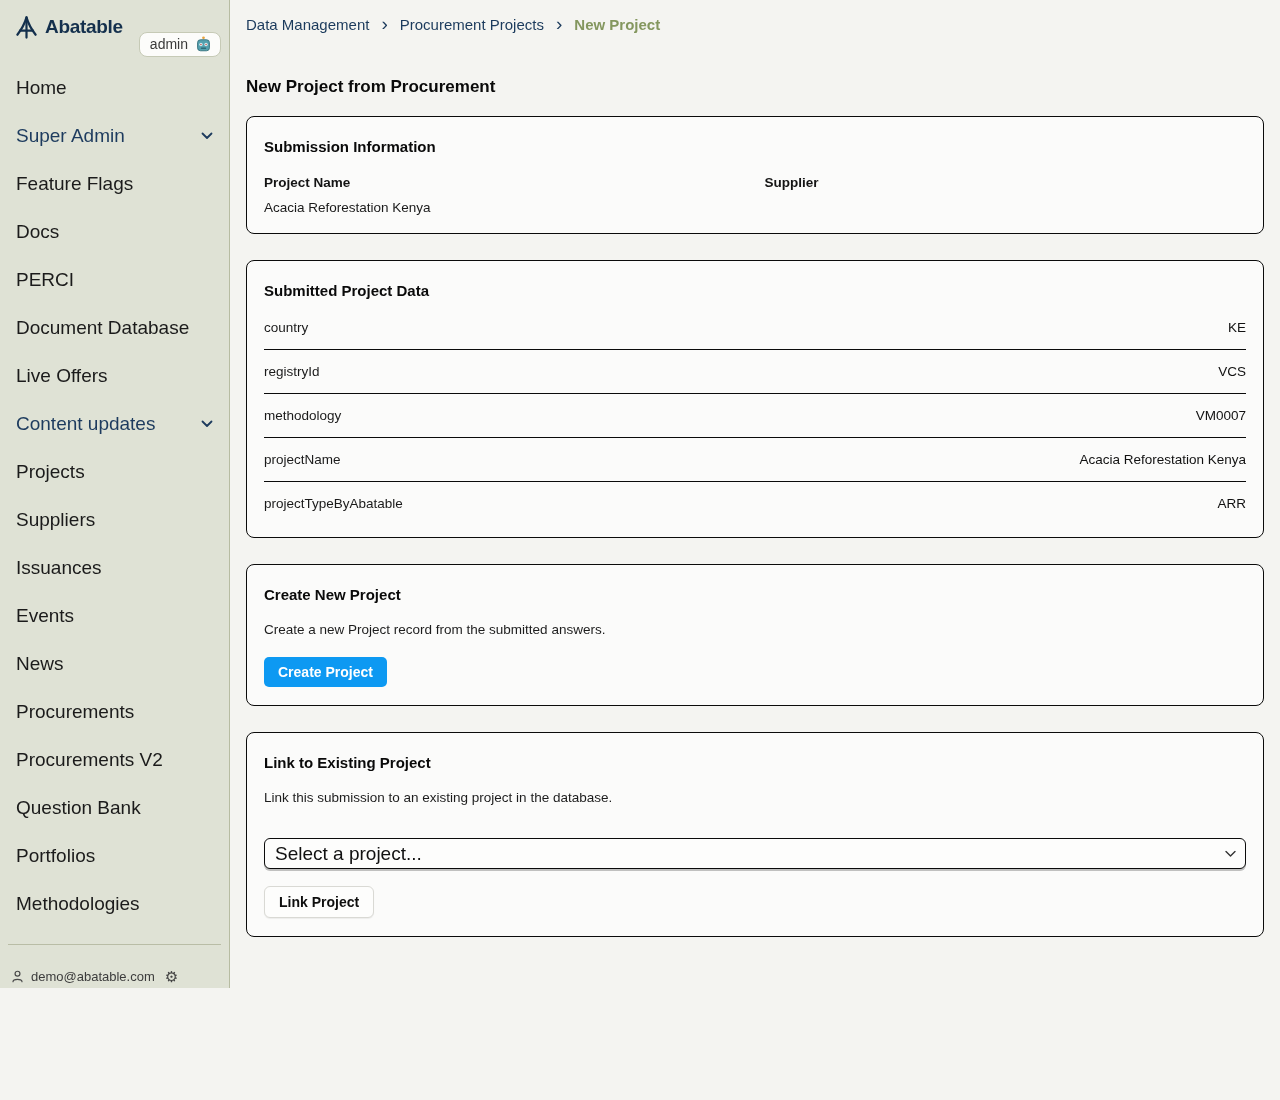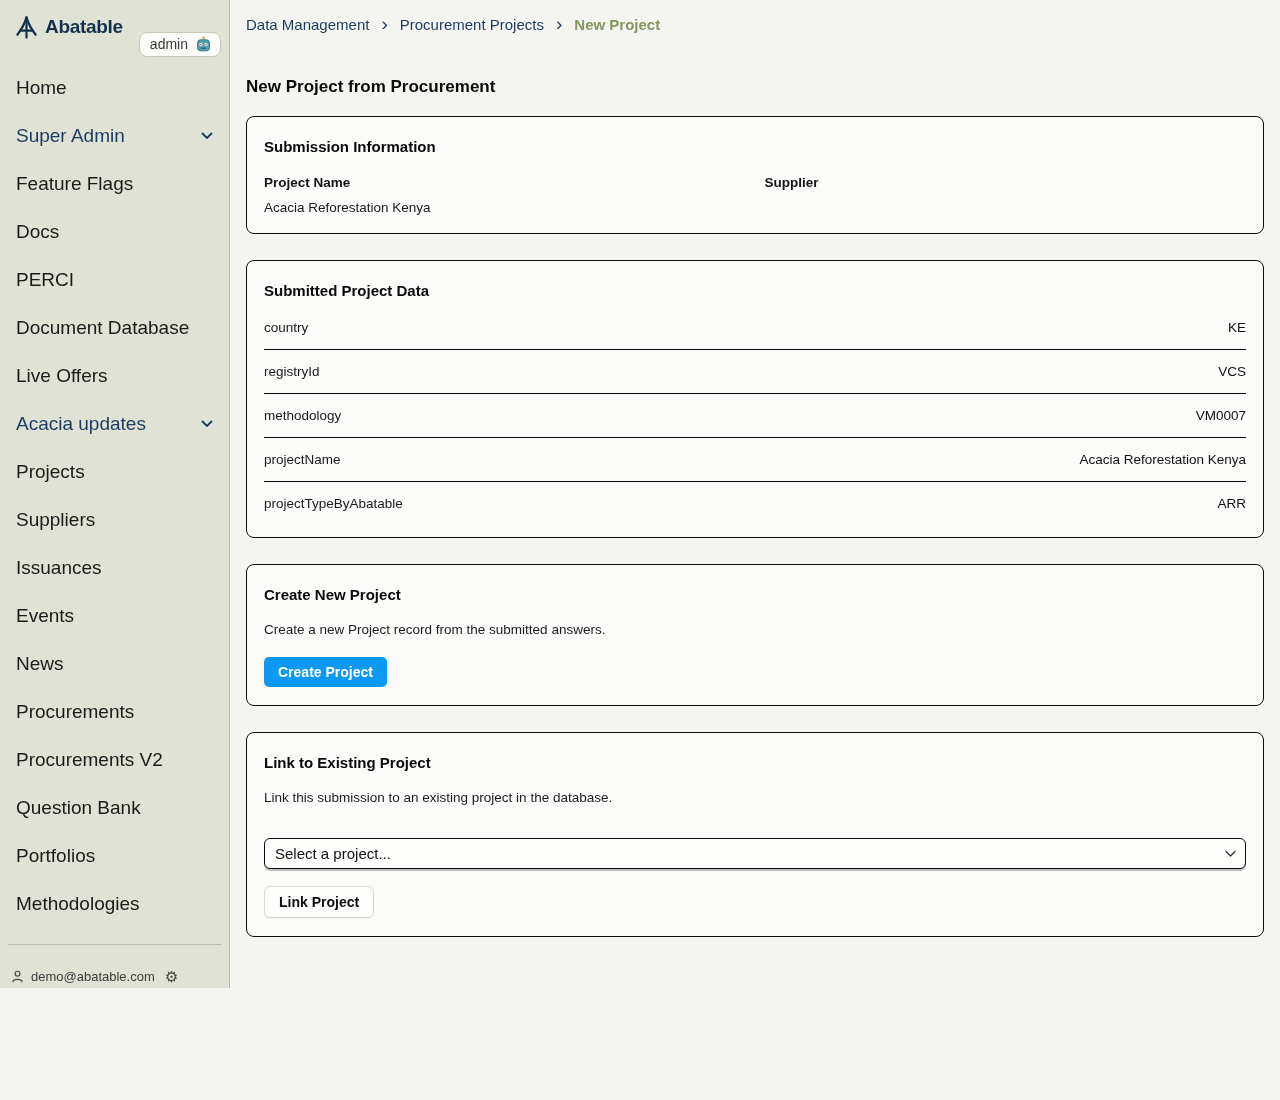--- a/index.html
+++ b/index.html
@@ -162,21 +162,21 @@
   select {
     width: 100%;
     height: 31px;
     appearance: none;
     -webkit-appearance: none;
     background: #fdfdfc;
     border: 1px solid #0b0b0b;
     border-radius: 6px;
     padding: 0 30px 0 10px;
     font-family: "Liberation Sans", sans-serif;
-    font-size: 15px;
+    font-size: 19px;
     color: #111;
     box-shadow: 0 2px 0 0 rgba(120,120,120,0.45);
     cursor: pointer;
   }
   .select-chevron {
     position: absolute;
     right: 10px;
     top: 50%;
     transform: translateY(-50%);
     pointer-events: none;
@@ -250,21 +250,21 @@
     <div class="nav-item">
         <span>PERCI</span>
       </div>
     <div class="nav-item">
         <span>Document Database</span>
       </div>
     <div class="nav-item">
         <span>Live Offers</span>
       </div>
     <div class="nav-item section">
-      <span>Acacia updates</span>
+      <span>Content updates</span>
       <span class="chev">
           <svg width="12" height="8" viewBox="0 0 12 8" fill="none" stroke="#1d3b5e" stroke-width="1.8" stroke-linecap="round" stroke-linejoin="round">
             <polyline points="1.5,1.5 6,6 10.5,1.5"></polyline>
           </svg>
         </span>
     </div>
     <div class="nav-item">
         <span>Projects</span>
       </div>
     <div class="nav-item">

